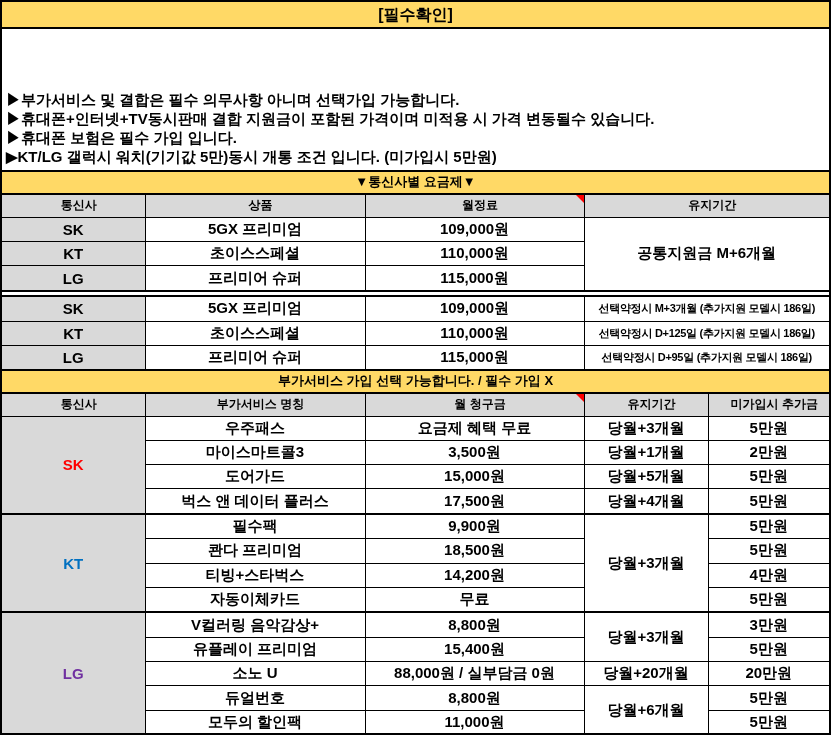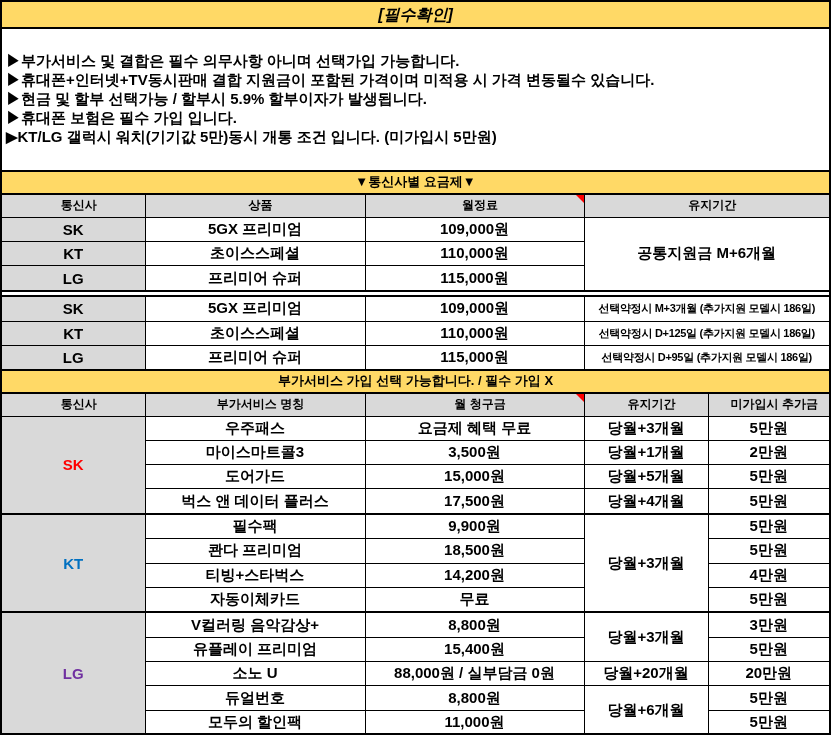--- a/index.html
+++ b/index.html
@@ -13,25 +13,24 @@
     background: #fff;
     overflow: hidden;
   }
   .title-bar {
     height: 27px;
     background: var(--yellow, #FFD966);
     border-bottom: 2px solid #000;
     text-align: center;
     font-size: 16px;
     line-height: 25px;
-    font-style: italic;
   }
   .notes {
     height: 141px;
-    display: flex; flex-direction: column; justify-content: center;
+    display: flex; flex-direction: column; justify-content: flex-end;
     padding: 3px 4px;
     font-size: 15px;
   }
   .note { white-space: nowrap; }
   .band {
     height: 25px;
     background: var(--yellow, #FFD966);
     border-top: 2px solid #000;
     border-bottom: 2px solid #000;
     text-align: center;
@@ -83,21 +82,20 @@
 </head>
 <body>
 
 <div class="sheet">
 
   <div class="title-bar">[필수확인]</div>
 
   <div class="notes">
     <div class="note">▶부가서비스 및 결합은 필수 의무사항 아니며 선택가입 가능합니다.</div>
     <div class="note">▶휴대폰+인터넷+TV동시판매 결합 지원금이 포함된 가격이며 미적용 시 가격 변동될수 있습니다.</div>
-    <div class="note">▶현금 및 할부 선택가능 / 할부시 5.9% 할부이자가 발생됩니다.</div>
     <div class="note">▶휴대폰 보험은 필수 가입 입니다.</div>
     <div class="note">▶KT/LG 갤럭시 워치(기기값 5만)동시 개통 조건 입니다. (미가입시 5만원)</div>
   </div>
 
   <div class="band">▼통신사별 요금제▼</div>
 
   <table class="tbl tbl-plan">
     <colgroup>
         <col style="width:143px">
         <col style="width:220px">

